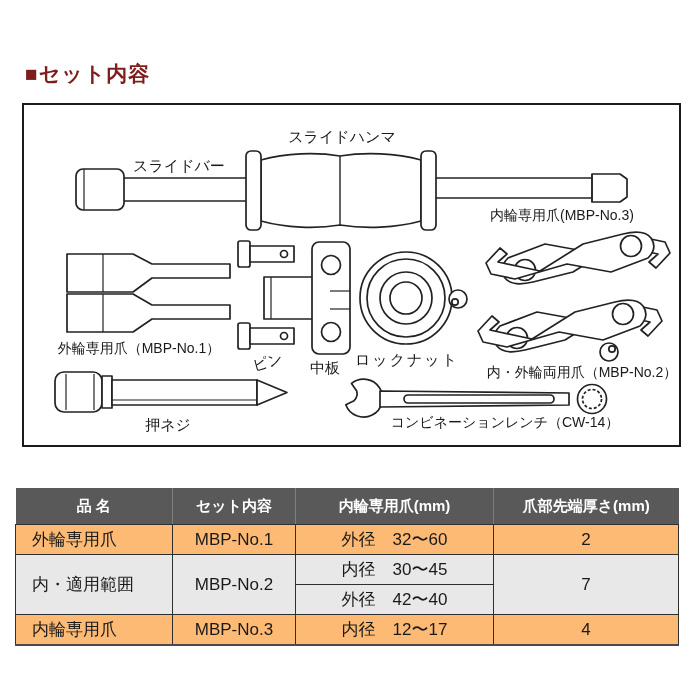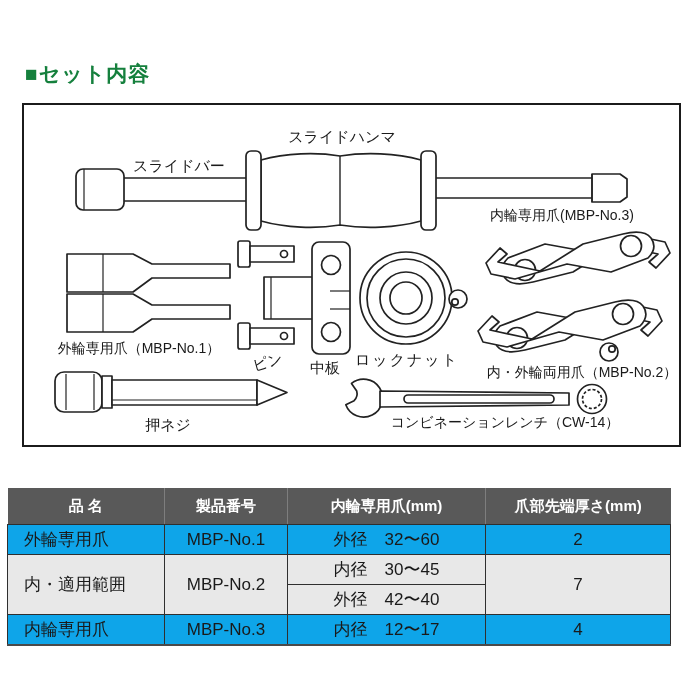--- a/index.html
+++ b/index.html
@@ -2,45 +2,45 @@
 <html style="--header-bg: #595959; --header-text: #ffffff; --row-alt-bg: #e8e8e8;"><head>
 <meta charset="utf-8">
 <style>
   html,body{margin:0;padding:0;}
   body{
     width:700px;height:700px;position:relative;background:#ffffff;
     font-family:"Liberation Sans",sans-serif;color:#1a1a1a;overflow:hidden;
   }
   .page-title{
     position:absolute;left:25px;top:60px;font-size:21px;font-weight:bold;
-    letter-spacing:1px;color:#15803d;
+    letter-spacing:1px;color:#7f1d1d;
   }
   .diagram-box{
     position:absolute;left:22px;top:103px;width:655px;height:340px;
     border:2px solid #1b1b1b;background:#fff;
   }
   .diagram-box svg{display:block;}
   .dlabel{
     font-family:"Liberation Sans",sans-serif;
     fill:#1a1a1a;
   }
   .spec-table{
-    position:absolute;left:7px;top:488px;width:663px;
+    position:absolute;left:15px;top:488px;width:663px;
     border-collapse:collapse;table-layout:fixed;
     border-bottom:2px solid #4a4a4a;
   }
   .spec-table th{
     background:var(--header-bg,#595959);color:var(--header-text,#ffffff);
     font-size:15px;font-weight:bold;height:36px;text-align:center;
     border-left:1px solid #7e7e7e;border-bottom:1px solid #2f2f2f;padding:0;
   }
   .spec-table th:first-child{border-left:none;}
   .spec-table td{
     border:1px solid #2f2f2f;text-align:center;font-size:17px;height:29px;
-    background:#0ea5e9;padding:0 4px;
+    background:#fdba74;padding:0 4px;
   }
   .spec-table tr.alt td{background:var(--row-alt-bg,#e8e8e8);}
   .spec-table td.cell-name{text-align:left;padding-left:16px;}
 </style>
 </head>
 <body>
 
 <div class="page-title">■セット内容</div>
 
 <div class="diagram-box">
@@ -157,21 +157,21 @@
 <table class="spec-table">
   <colgroup>
     <col style="width:157px">
       <col style="width:123px">
       <col style="width:198px">
       <col style="width:185px">
   </colgroup>
   <thead>
     <tr>
       <th>品 名</th>
-      <th>製品番号</th>
+      <th>セット内容</th>
       <th>内輪専用爪(mm)</th>
       <th>爪部先端厚さ(mm)</th>
     </tr>
   </thead>
   <tbody>
     <tr>
       <td class="cell-name">外輪専用爪</td>
       <td>MBP-No.1</td>
       <td>外径　32〜60</td>
       <td>2</td>

